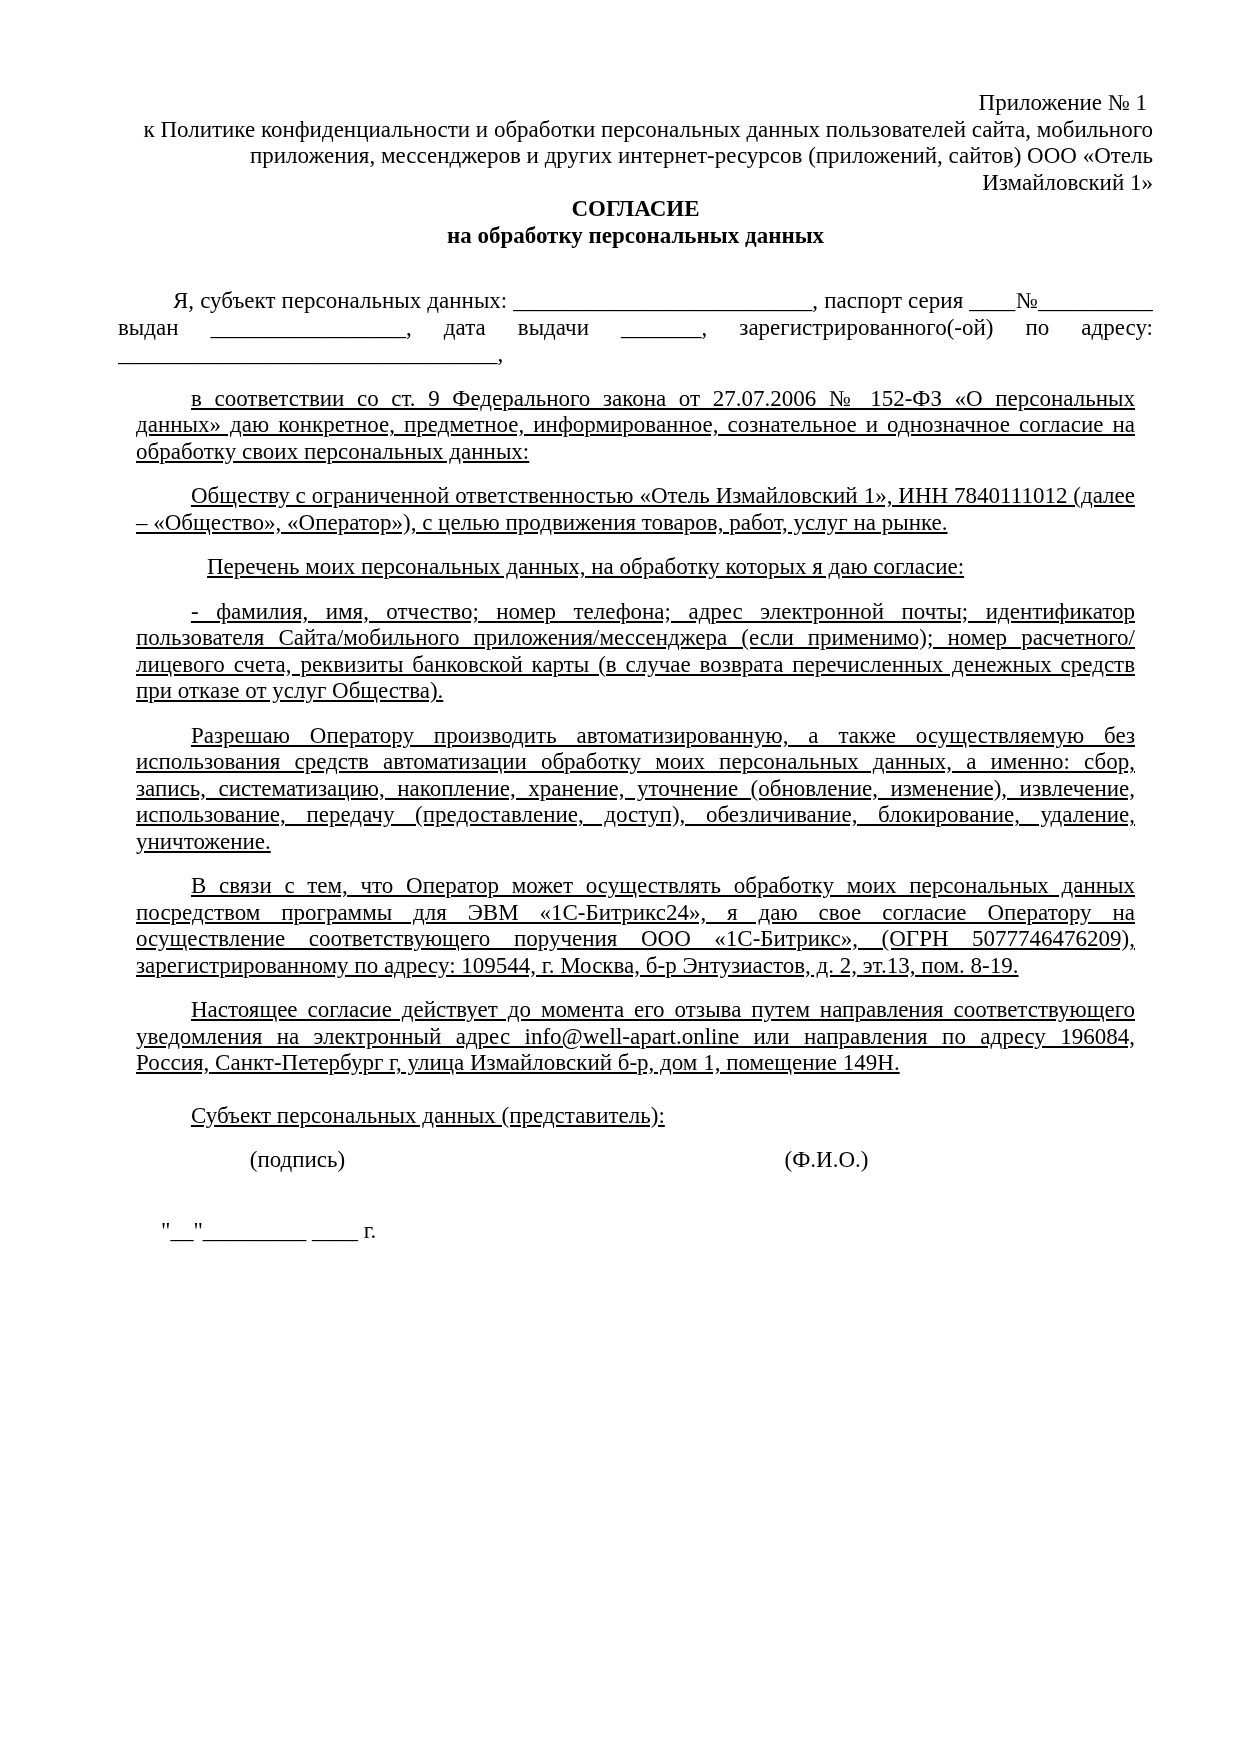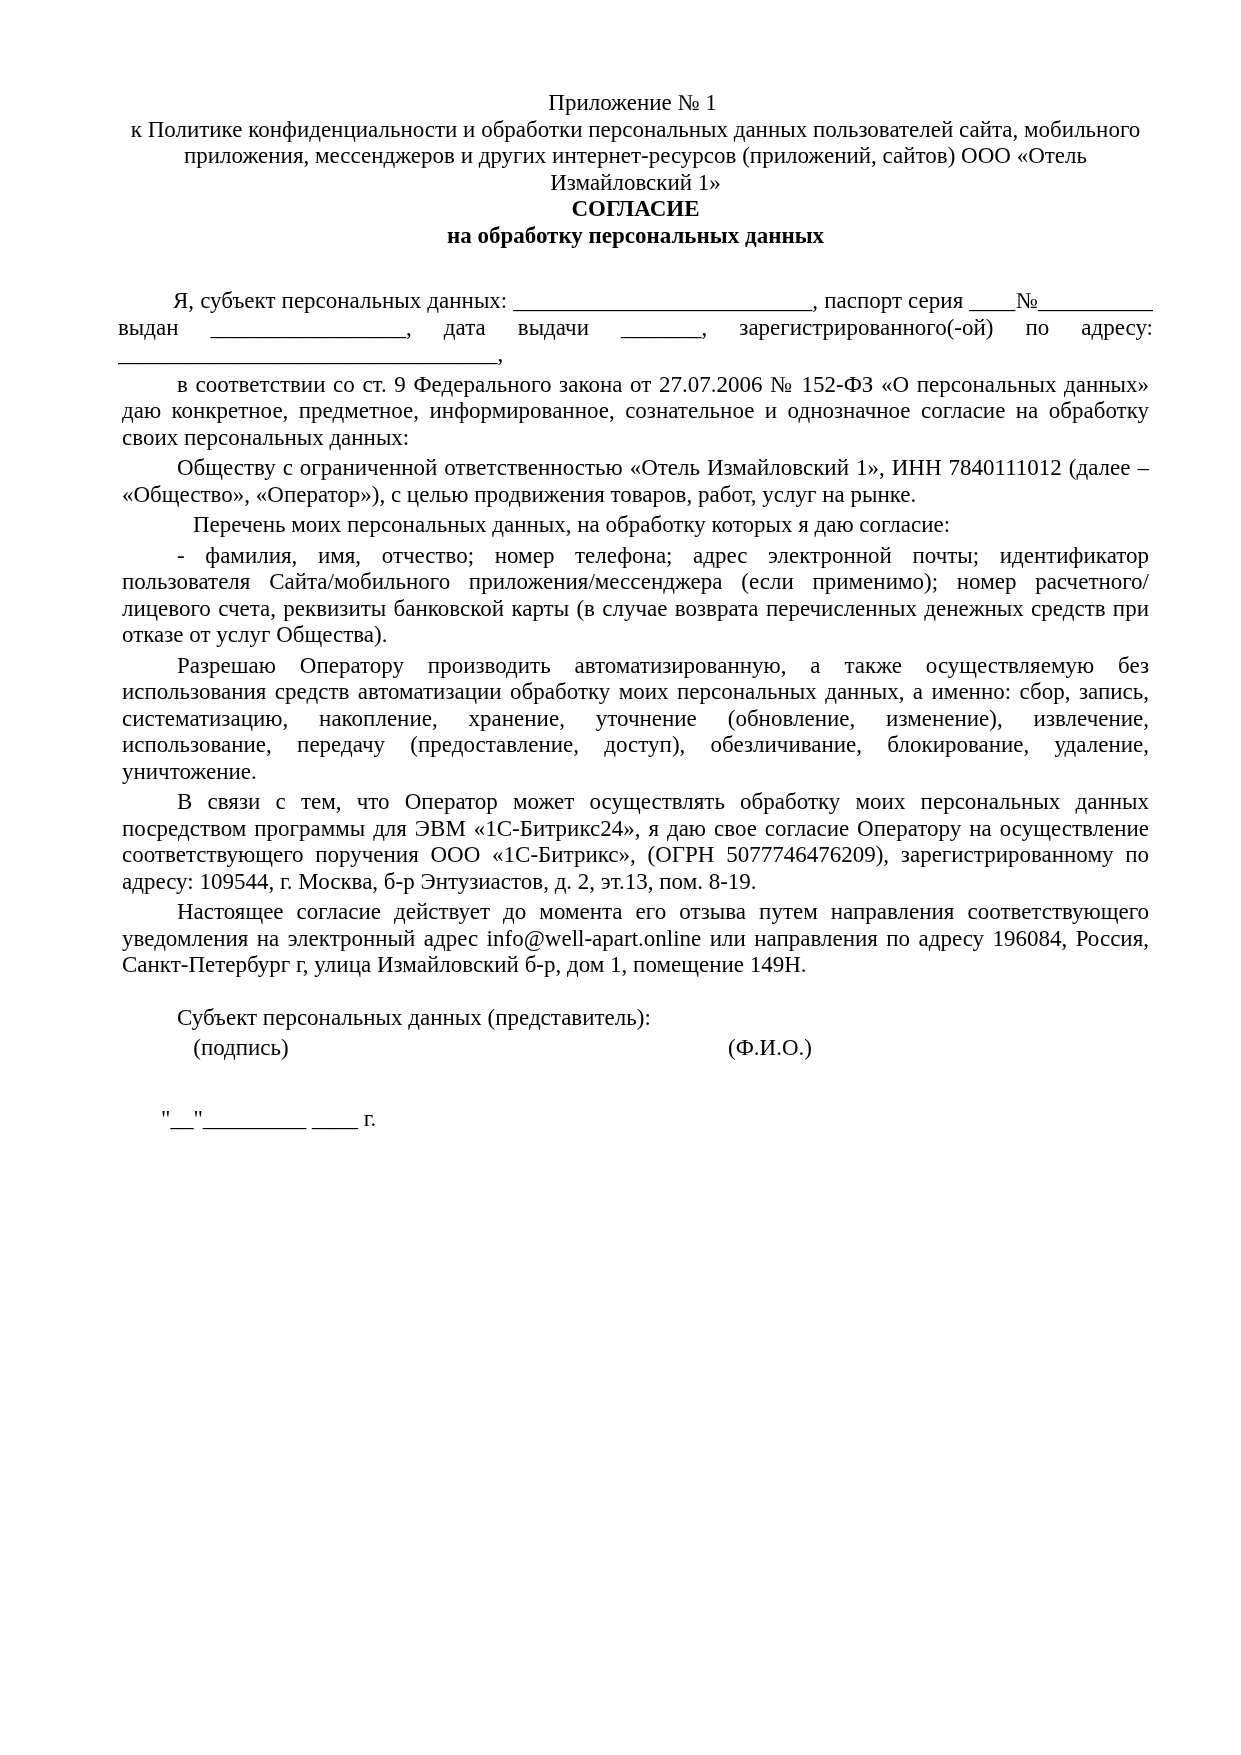--- a/index.html
+++ b/index.html
@@ -9,21 +9,21 @@
     height: 1755px;
     box-sizing: border-box;
     background: #ffffff;
     color: #000000;
     font-family: "Liberation Serif", "DejaVu Serif", serif;
     font-size: 23px;
     line-height: 26.5px;
     padding: 90px 88px 0 118px;
     overflow: hidden;
   }
-  .header-block { text-align: center; }
+  .header-block { text-align: right; }
   .header-line { white-space: nowrap; }
   .header-line.first { padding-right: 6px; }
   .doc-title {
     text-align: center;
     font-weight: bold;
   }
   .doc-subtitle {
     text-align: center;
     font-weight: bold;
   }
@@ -33,23 +33,24 @@
     text-align-last: justify;
     white-space: nowrap;
     overflow: hidden;
   }
   .fill-line.indent { text-indent: 55px; }
   .fill-line.plain {
     text-align: right;
     text-align-last: left;
   }
   .para {
-    margin: 4px;
+    margin: 18px;
     text-align: justify;
     text-indent: 55px;
+    text-decoration: underline;
   }
   .para.indent-lg { text-indent: 71px; }
   .subject-line { margin-top: 26px; text-align: left; }
   .sig-row { display: flex; margin-top: 18px; }
   .sig-col-sign {
     margin-left: 28px;
     width: 190px;
     text-align: center;
     white-space: nowrap;
   }
@@ -92,21 +93,21 @@
   <p class="para">Обществу с ограниченной ответственностью «Отель Измайловский 1», ИНН 7840111012 (далее – «Общество», «Оператор»), с целью продвижения товаров, работ, услуг на рынке.</p>
   <p class="para indent-lg">Перечень моих персональных данных, на обработку которых я даю согласие:</p>
   <p class="para">- фамилия, имя, отчество; номер телефона; адрес электронной почты; идентификатор пользователя Сайта/мобильного приложения/мессенджера (если применимо); номер расчетного/лицевого счета, реквизиты банковской карты (в случае возврата перечисленных денежных средств при отказе от услуг Общества).</p>
   <p class="para">Разрешаю Оператору производить автоматизированную, а также осуществляемую без использования средств автоматизации обработку моих персональных данных, а именно: сбор, запись, систематизацию, накопление, хранение, уточнение (обновление, изменение), извлечение, использование, передачу (предоставление, доступ), обезличивание, блокирование, удаление, уничтожение.</p>
   <p class="para">В связи с тем, что Оператор может осуществлять обработку моих персональных данных посредством программы для ЭВМ «1С-Битрикс24», я даю свое согласие Оператору на осуществление соответствующего поручения ООО «1С-Битрикс», (ОГРН 5077746476209), зарегистрированному по адресу: 109544, г. Москва, б-р Энтузиастов, д. 2, эт.13, пом. 8-19.</p>
   <p class="para">Настоящее согласие действует до момента его отзыва путем направления соответствующего уведомления на электронный адрес info@well-apart.online или направления по адресу 196084, Россия, Санкт-Петербург г, улица Измайловский б-р, дом 1, помещение 149Н.</p>
 
   <div class="subject-line para">Субъект персональных данных (представитель):</div>
 
 
-  <div class="sig-row" style="margin-top:0;">
+  <div class="sig-row" style="margin-top:0;justify-content:center;">
     <div class="sig-col-sign">
       <div class="sig-caption">(подпись)</div>
     </div>
     <div class="sig-col-fio">
       <div class="sig-caption">(Ф.И.О.)</div>
     </div>
   </div>
 
   <div class="date-line">"__"_________ ____ г.</div>
 

